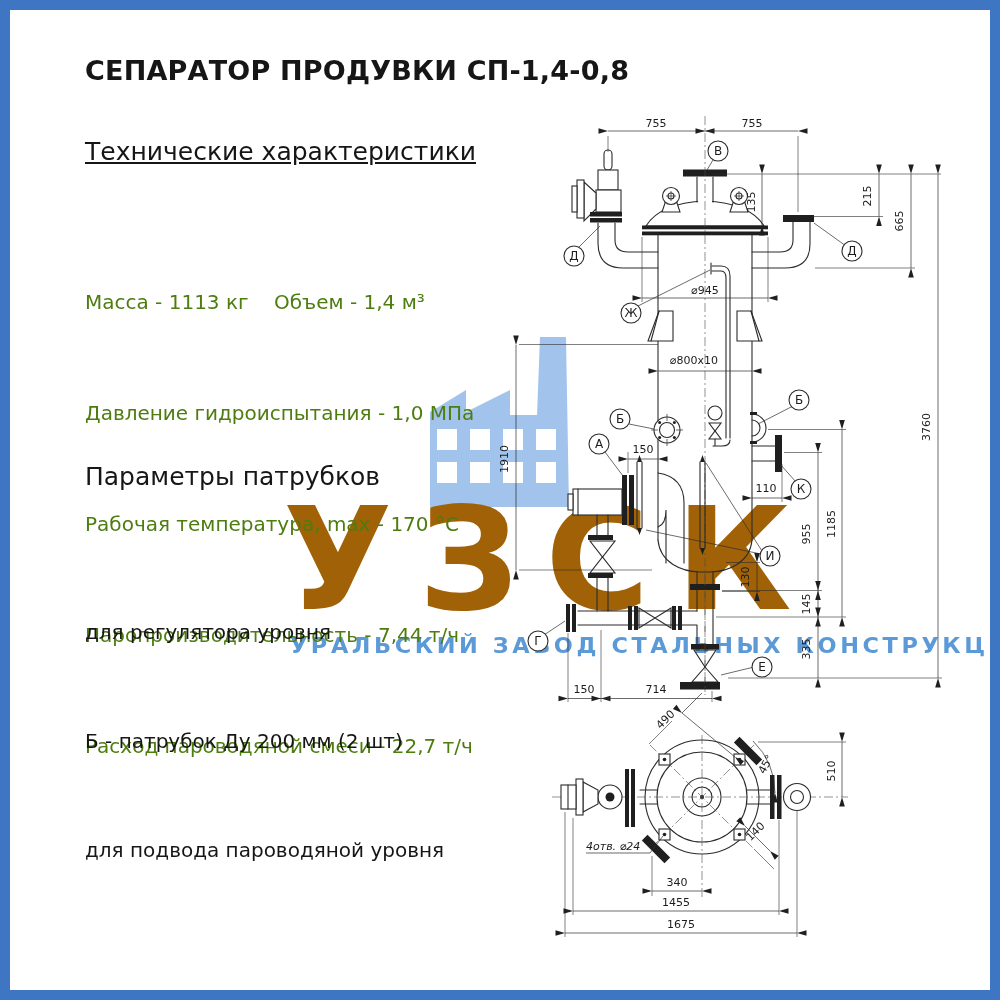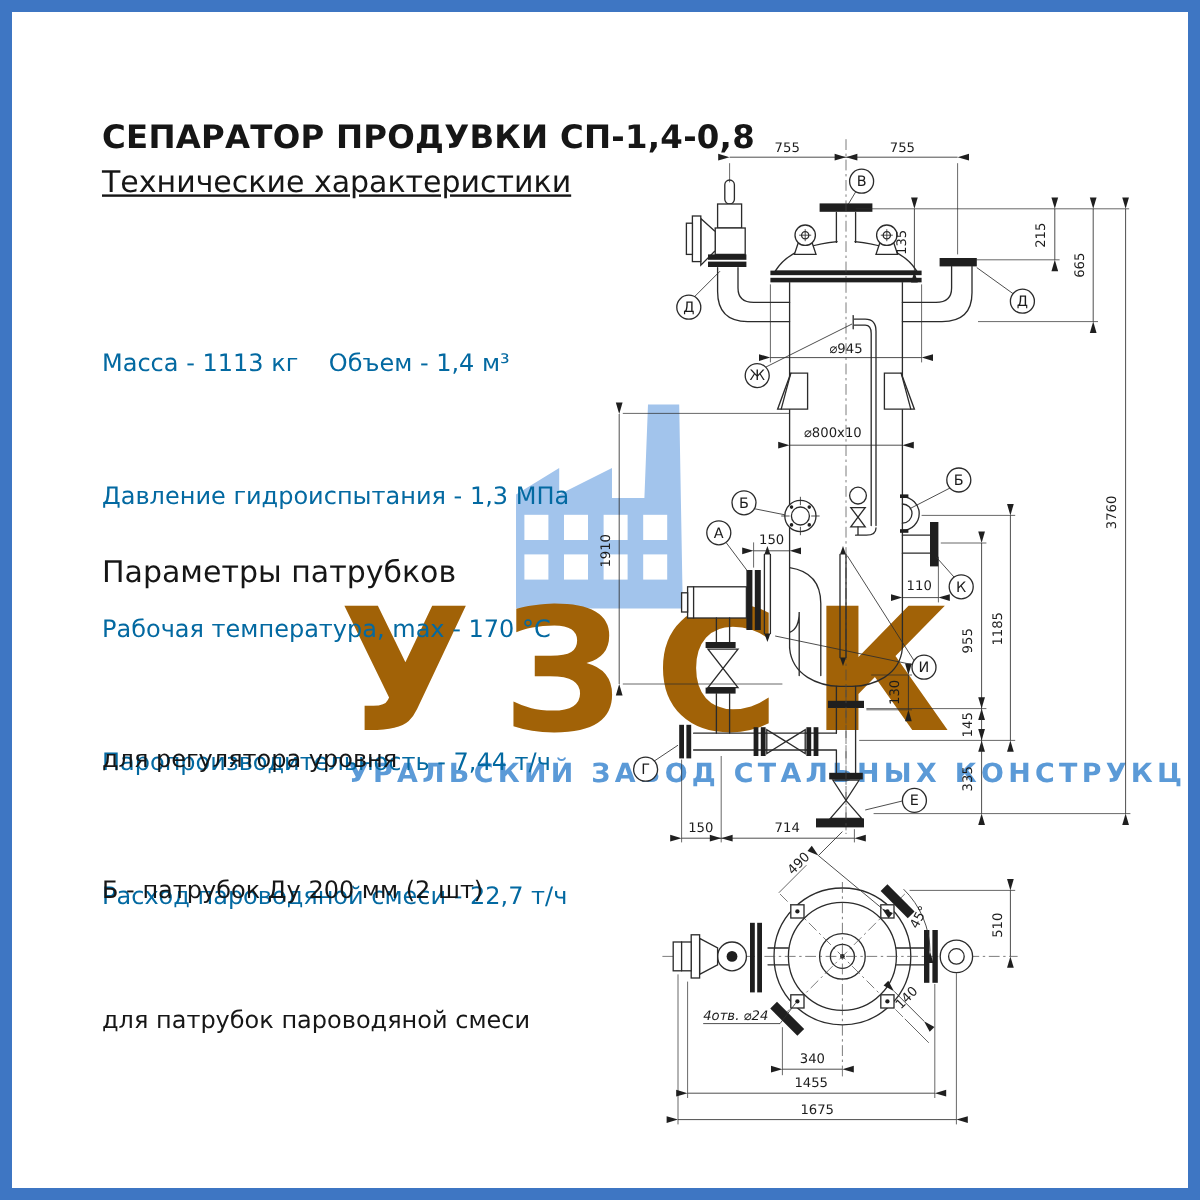--- a/index.html
+++ b/index.html
@@ -1,23 +1,23 @@
 <!DOCTYPE html>
 <html><head>
 <meta charset="utf-8">
 <style>
   html,body{margin:0;padding:0;background:#fff;}
   body{width:1000px;height:1000px;position:relative;font-family:"DejaVu Sans","Liberation Sans",sans-serif;overflow:hidden;}
   .frame{position:absolute;inset:0;border:10px solid #3e76c3;pointer-events:none;z-index:10;}
   .abs{position:absolute;}
-  .title{left:85px;top:55px;font-size:27px;font-weight:700;color:#161616;letter-spacing:.2px;z-index:5;margin-top:44px;}
+  .title{left:85px;top:55px;font-size:27px;font-weight:700;color:#161616;letter-spacing:.2px;z-index:5;}
   .h2{left:85px;font-size:25px;font-weight:400;color:#161616;z-index:5;}
   .h2.tech{top:137px;text-decoration:underline;}
   .h2.noz{top:462px;}
-  .speclist{left:85px;top:210px;font-size:20px;color:#0369a1;line-height:37px;white-space:pre;z-index:5;}
+  .speclist{left:85px;top:210px;font-size:20px;color:#4d7c0f;line-height:37px;white-space:pre;z-index:5;}
   .nozlist{left:85px;top:541px;font-size:20px;color:#161616;line-height:36.4px;white-space:pre;z-index:5;}
   .wm-abbr{left:283px;top:489px;font-size:142px;font-weight:800;letter-spacing:26px;line-height:1;z-index:1;}
   .wm-sub{left:290px;top:633px;font-size:22px;font-weight:700;letter-spacing:3.5px;white-space:nowrap;transform:scaleX(1.02);transform-origin:left;z-index:1;}
   .wm-icon{left:420px;top:330px;z-index:1;}
   .drawing{left:500px;top:100px;z-index:3;}
   
   .ln{stroke:#2b2b2b;stroke-width:1.1;fill:none;stroke-linecap:round;}
   .lnf{stroke:#2b2b2b;stroke-width:1.1;fill:#fff;}
   .dim{stroke:#2c2c2c;stroke-width:.7;fill:none;}
   .ext{stroke:#2c2c2c;stroke-width:.6;fill:none;}
@@ -45,30 +45,30 @@
   </g>
 </svg>
 
 <div class="abs wm-abbr" style="color:#a16207">УЗСК</div>
 <div class="abs wm-sub" style="color:#5b9ad7">УРАЛЬСКИЙ ЗАВОД СТАЛЬНЫХ КОНСТРУКЦИЙ</div>
 
 <div class="abs title">СЕПАРАТОР ПРОДУВКИ СП-1,4-0,8</div>
 <div class="abs h2 tech">Технические характеристики</div>
 <div class="abs speclist">
   <div>Масса - 1113 кг    Объем - 1,4 м³</div>
-  <div>Давление гидроиспытания - 1,3 МПа</div>
+  <div>Давление гидроиспытания - 1,0 МПа</div>
   <div>Рабочая температура, max - 170 °С</div>
   <div>Паропроизводительность - 7,44 т/ч</div>
   <div>Расход пароводяной смеси - 22,7 т/ч</div>
 </div>
 <div class="abs h2 noz">Параметры патрубков</div>
 <div class="abs nozlist">
   <div>для регулятора уровня</div>
   <div>Б - патрубок Ду 200 мм (2 шт)</div>
-  <div>для патрубок пароводяной смеси</div>
+  <div>для подвода пароводяной уровня</div>
   
   
   
   
   
   
   
 </div>
 
 <svg class="abs drawing" width="490" height="860" viewBox="500 100 490 860">

